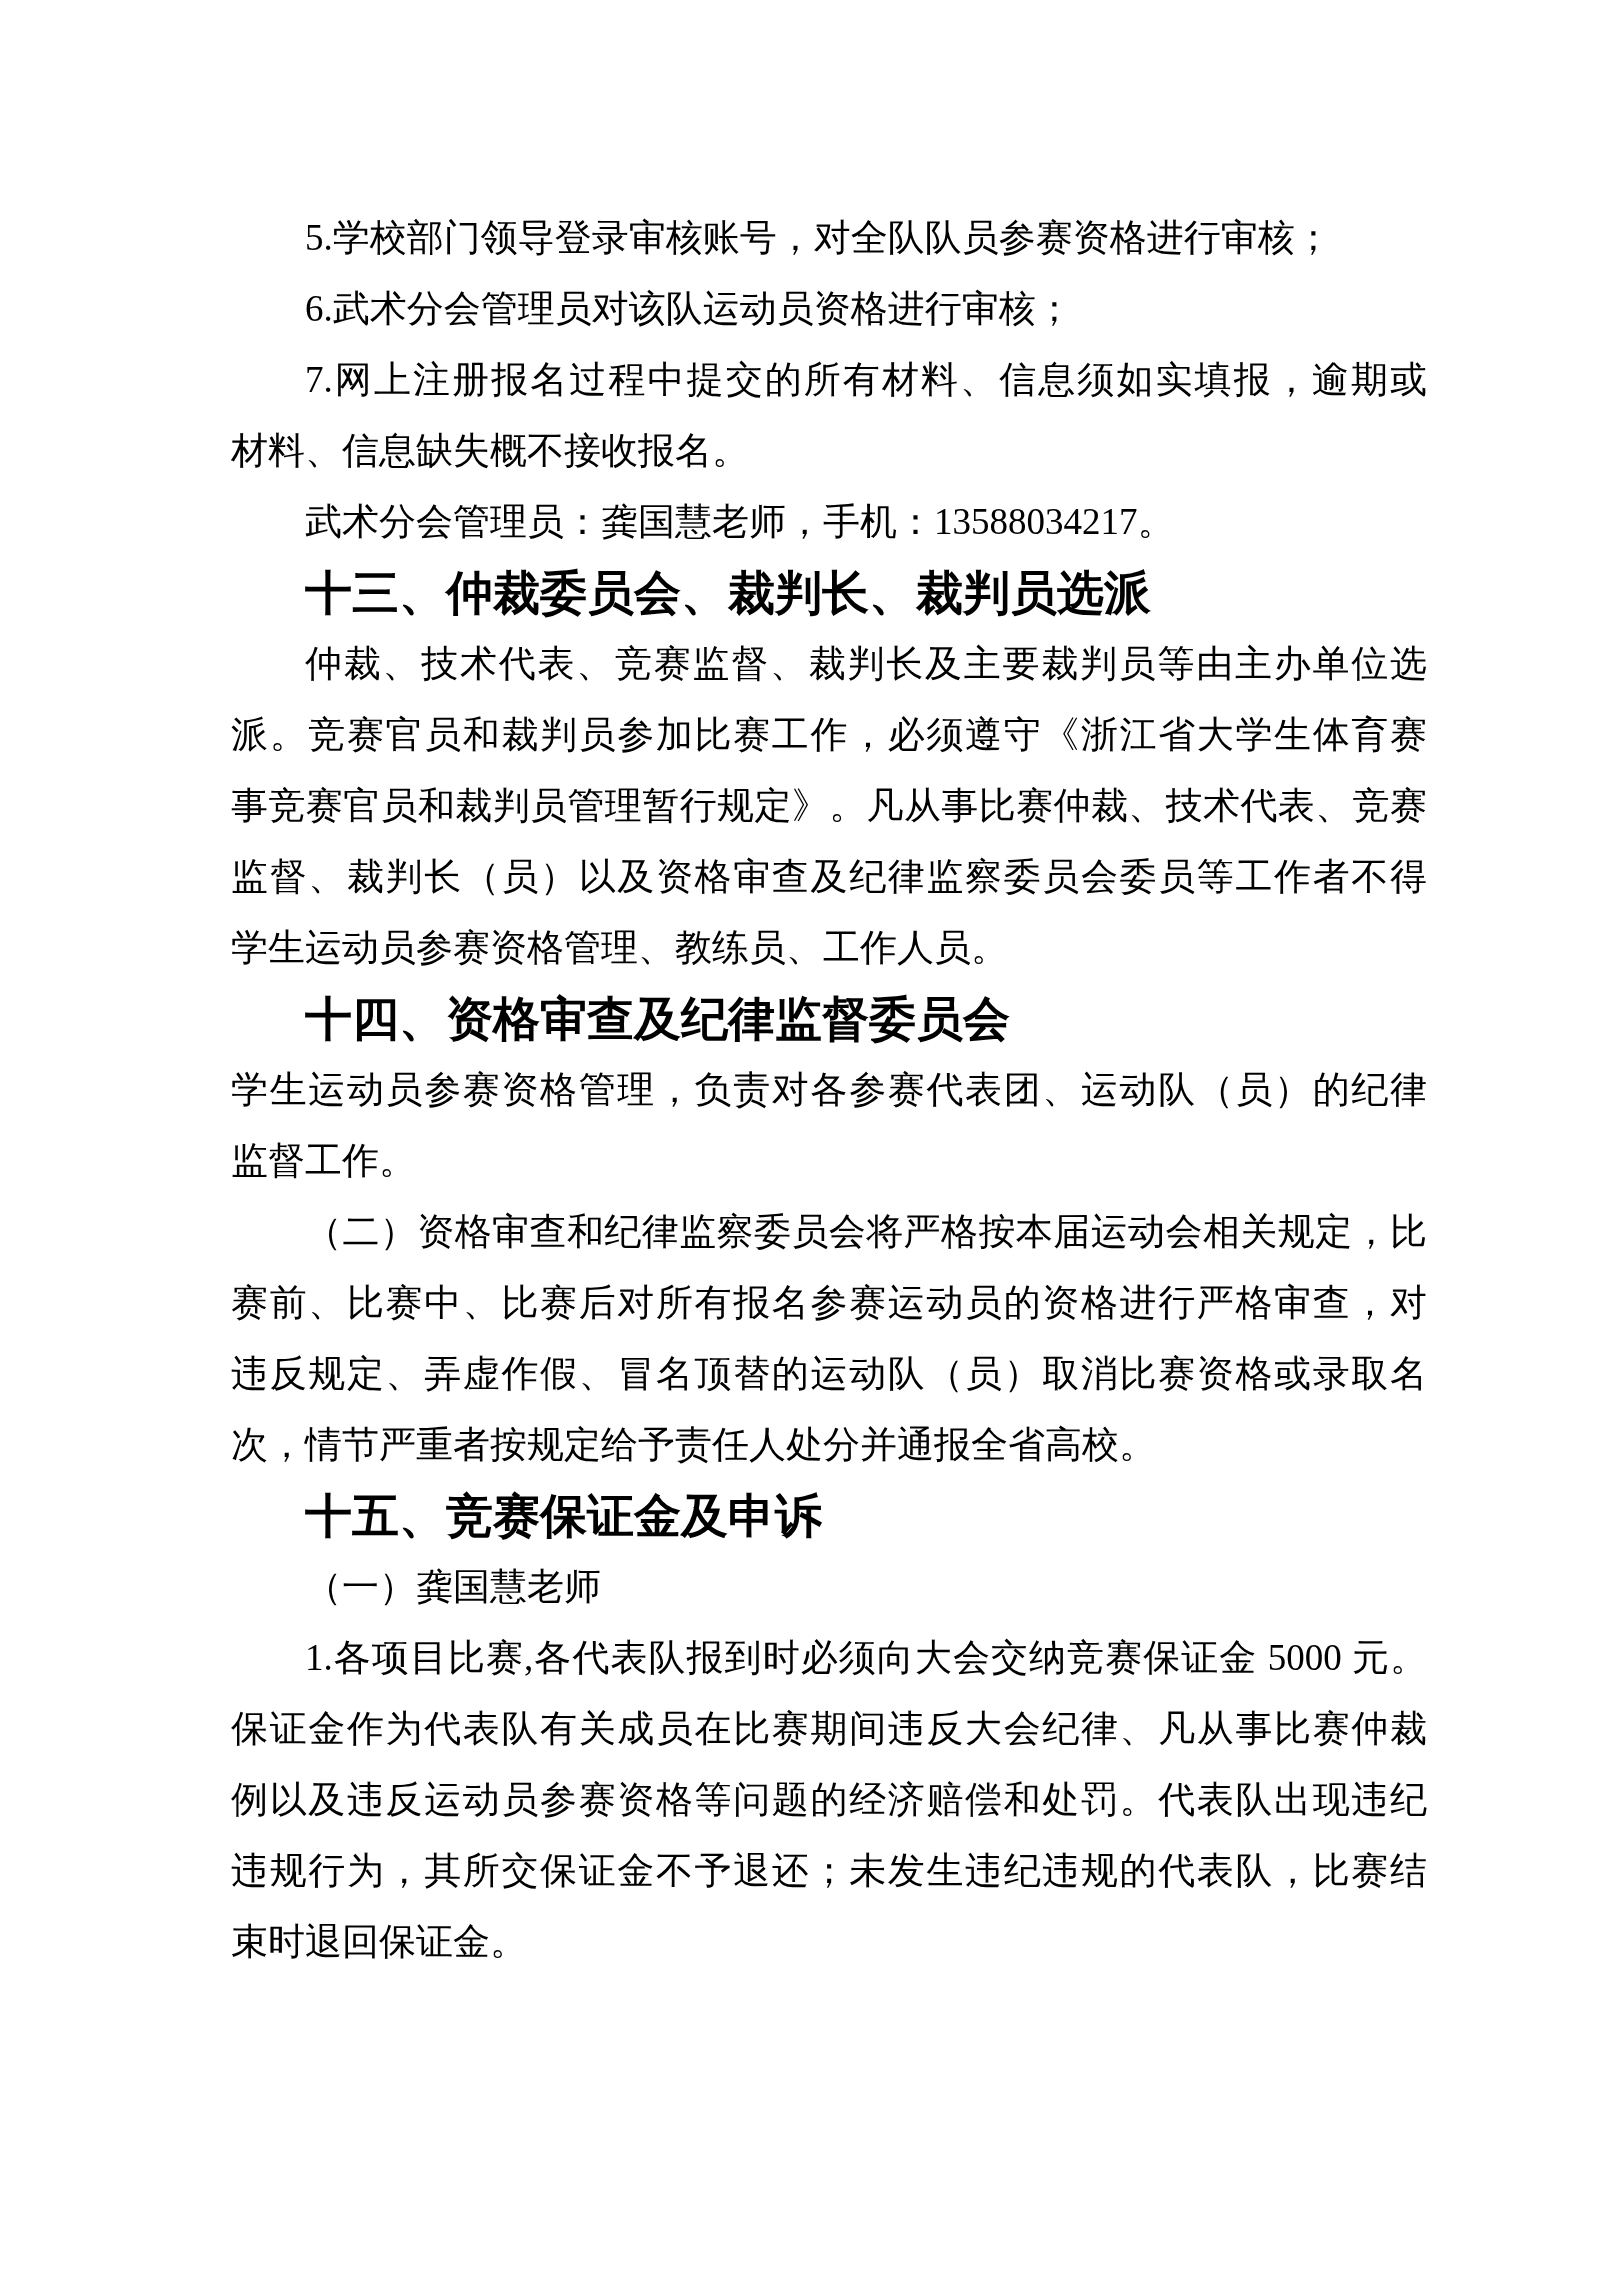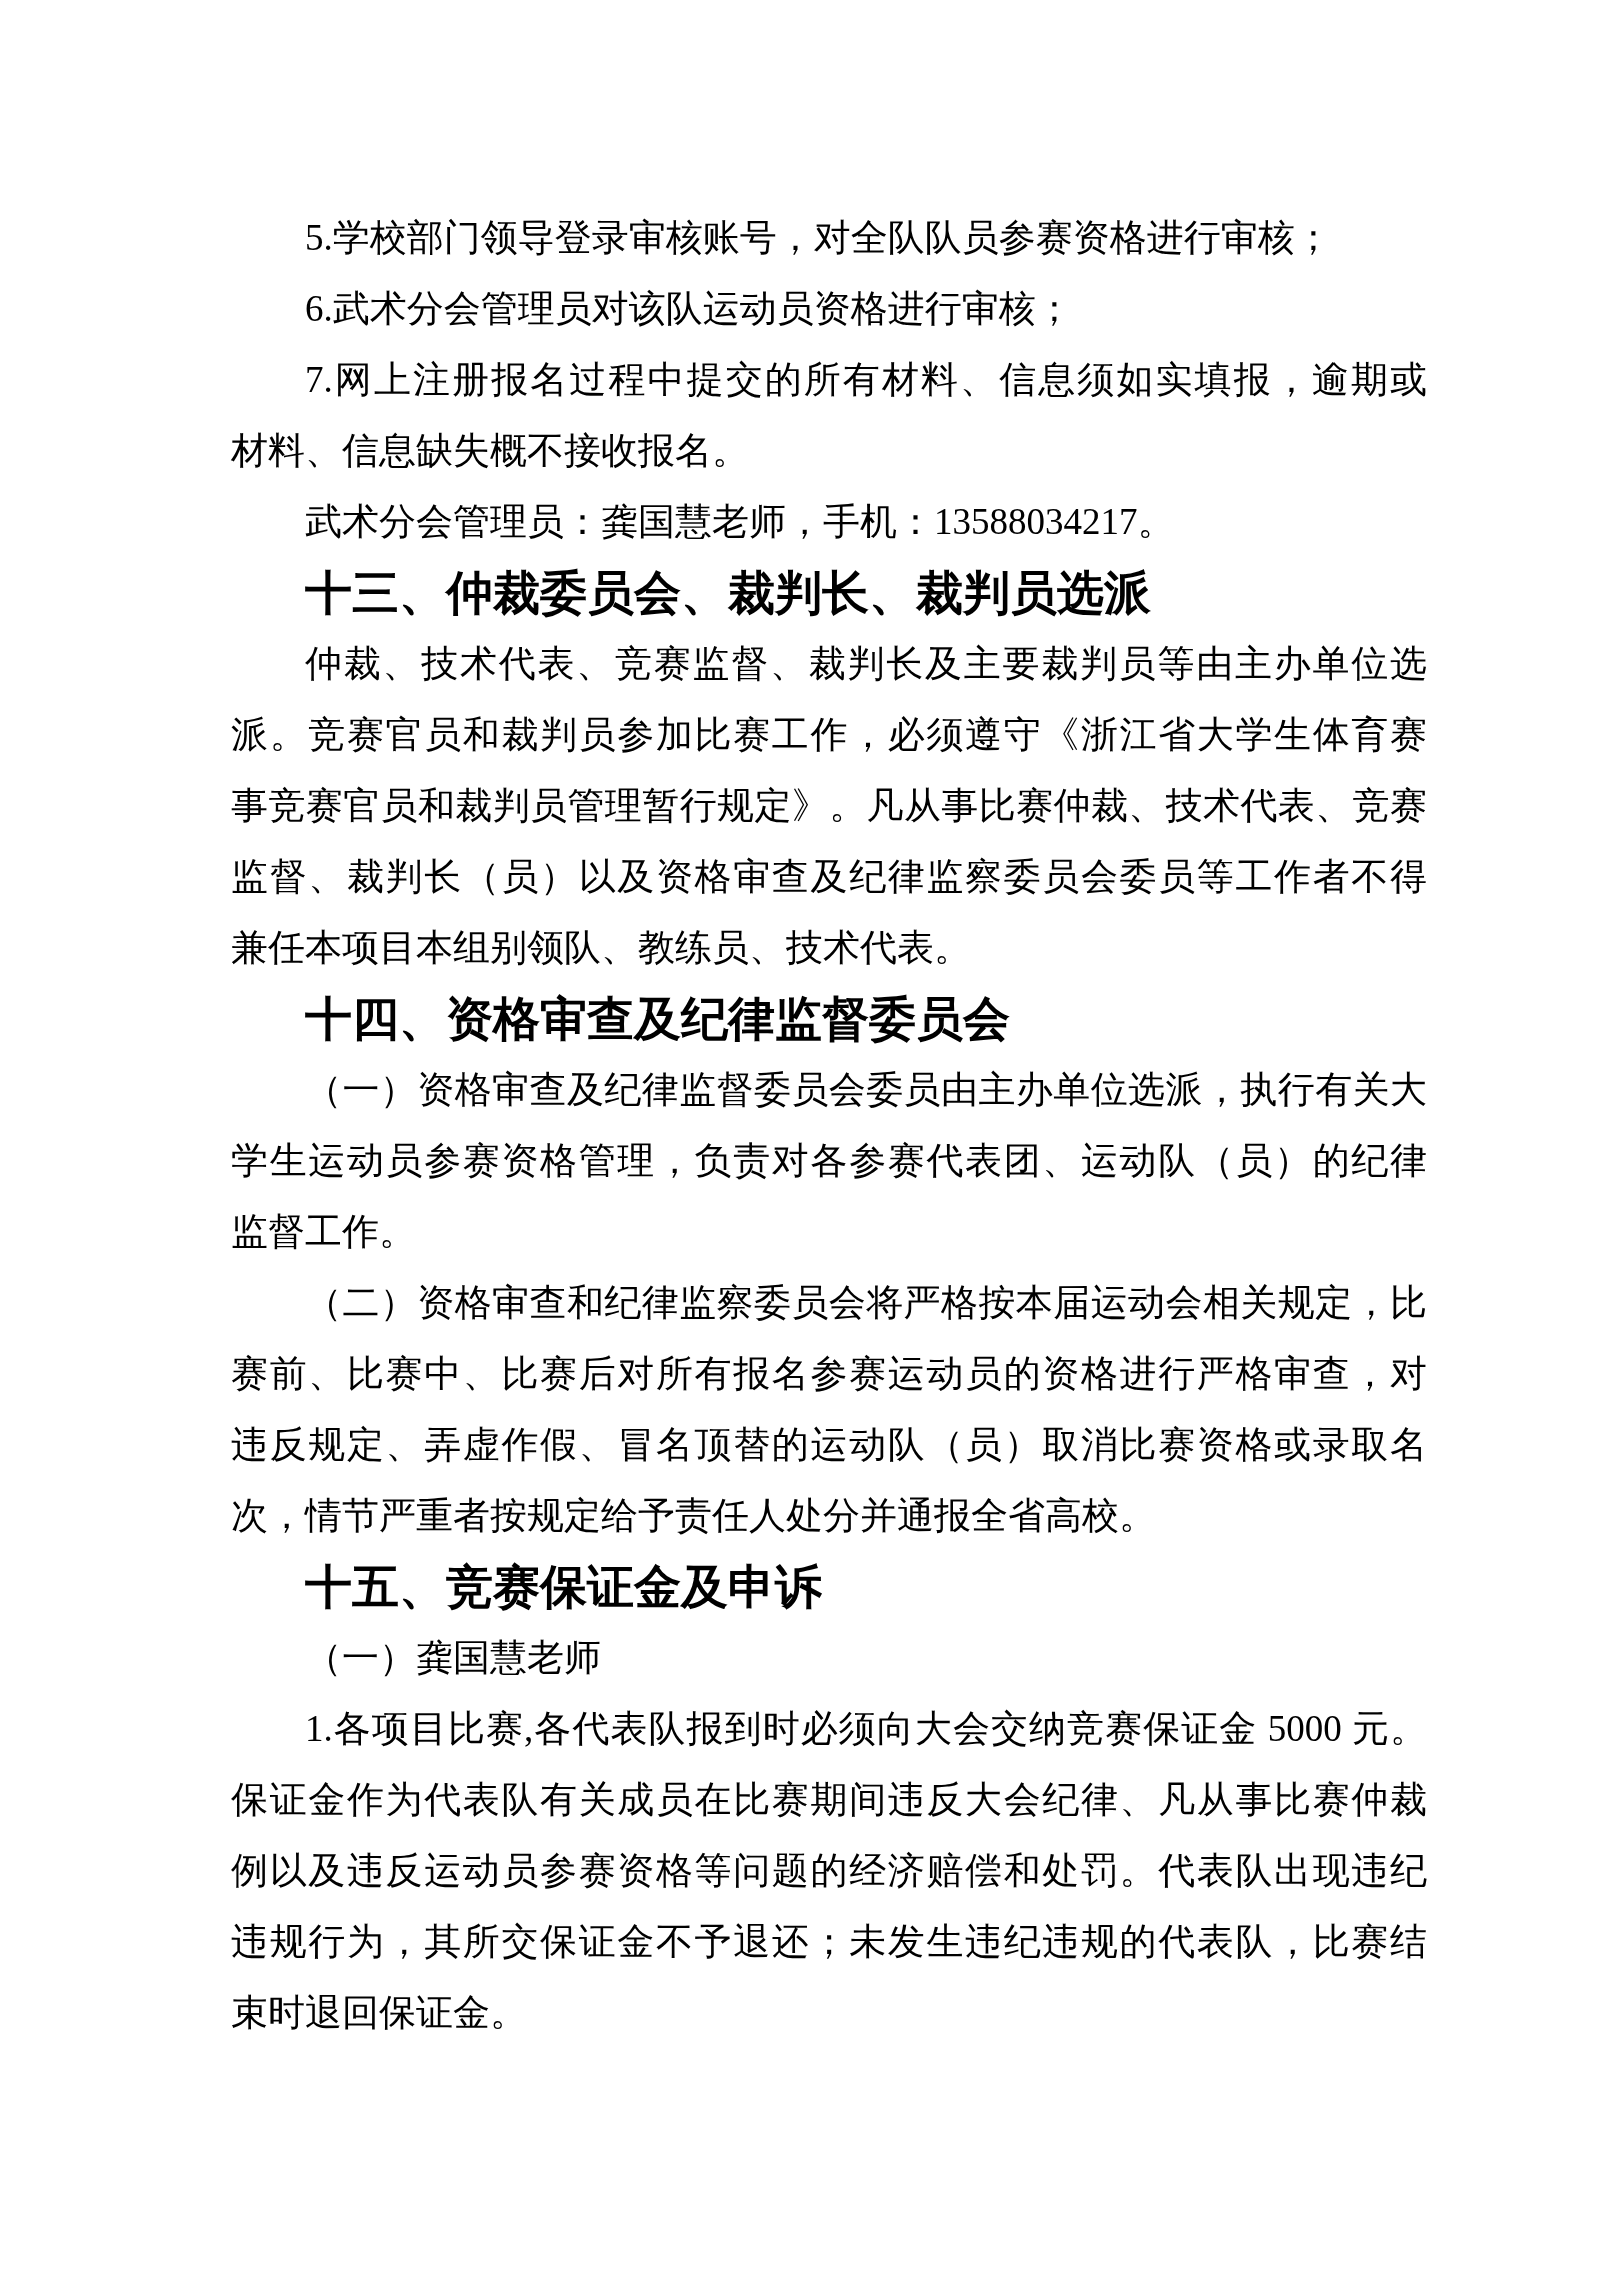--- a/index.html
+++ b/index.html
@@ -57,23 +57,22 @@
       <div class="line indent">5.学校部门领导登录审核账号，对全队队员参赛资格进行审核；</div>
       <div class="line indent">6.武术分会管理员对该队运动员资格进行审核；</div>
       <div class="line indent fill">7.网上注册报名过程中提交的所有材料、信息须如实填报，逾期或</div>
       <div class="line">材料、信息缺失概不接收报名。</div>
       <div class="line indent">武术分会管理员：龚国慧老师，手机：13588034217。</div>
       <div class="line indent heading">十三、仲裁委员会、裁判长、裁判员选派</div>
       <div class="line indent fill">仲裁、技术代表、竞赛监督、裁判长及主要裁判员等由主办单位选</div>
       <div class="line fill">派。竞赛官员和裁判员参加比赛工作，必须遵守《浙江省大学生体育赛</div>
       <div class="line fill">事竞赛官员和裁判员管理暂行规定》。凡从事比赛仲裁、技术代表、竞赛</div>
       <div class="line fill">监督、裁判长（员）以及资格审查及纪律监察委员会委员等工作者不得</div>
-      <div class="line">兼任本项目本组别领队、教练员、技术代表。</div>
+      <div class="line">学生运动员参赛资格管理、教练员、工作人员。</div>
       <div class="line indent heading">十四、资格审查及纪律监督委员会</div>
-      <div class="line indent fill">（一）资格审查及纪律监督委员会委员由主办单位选派，执行有关大</div>
       <div class="line fill">学生运动员参赛资格管理，负责对各参赛代表团、运动队（员）的纪律</div>
       <div class="line">监督工作。</div>
       <div class="line indent fill">（二）资格审查和纪律监察委员会将严格按本届运动会相关规定，比</div>
       <div class="line fill">赛前、比赛中、比赛后对所有报名参赛运动员的资格进行严格审查，对</div>
       <div class="line fill">违反规定、弄虚作假、冒名顶替的运动队（员）取消比赛资格或录取名</div>
       <div class="line">次，情节严重者按规定给予责任人处分并通报全省高校。</div>
       <div class="line indent heading">十五、竞赛保证金及申诉</div>
       <div class="line indent">（一）龚国慧老师</div>
       <div class="line indent fill">1.各项目比赛,各代表队报到时必须向大会交纳竞赛保证金 5000 元。</div>
       <div class="line fill">保证金作为代表队有关成员在比赛期间违反大会纪律、凡从事比赛仲裁</div>

